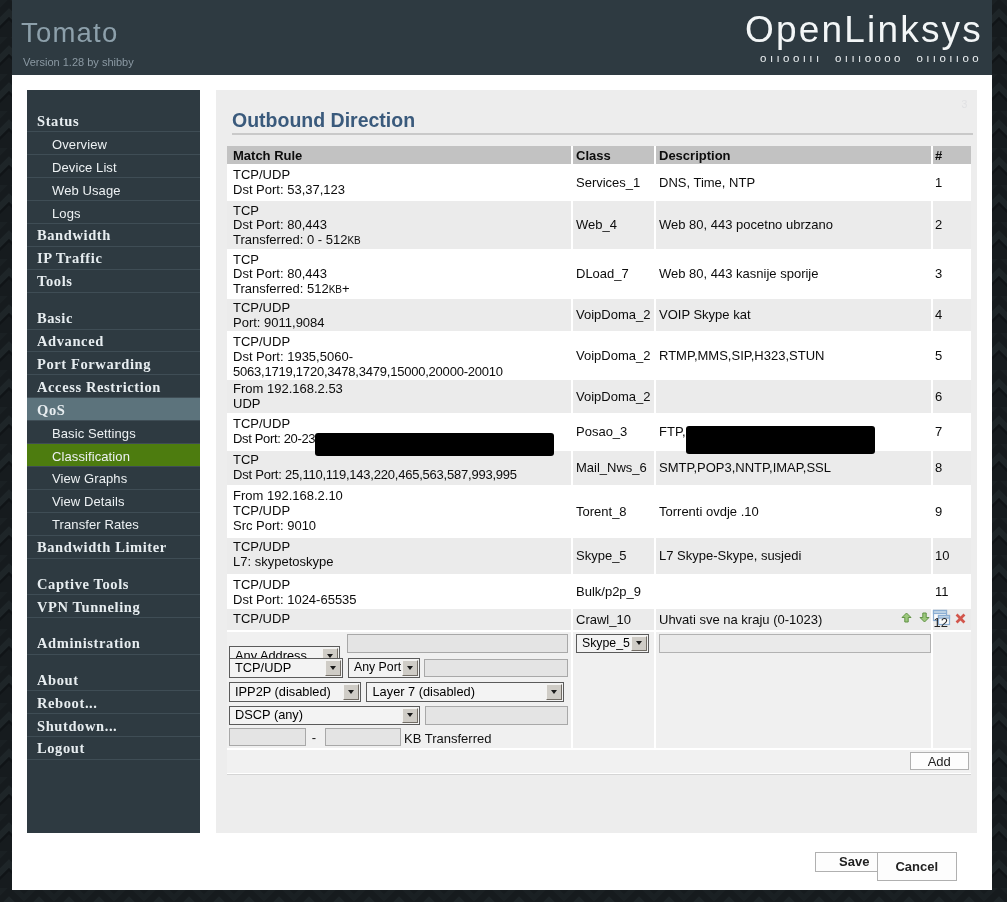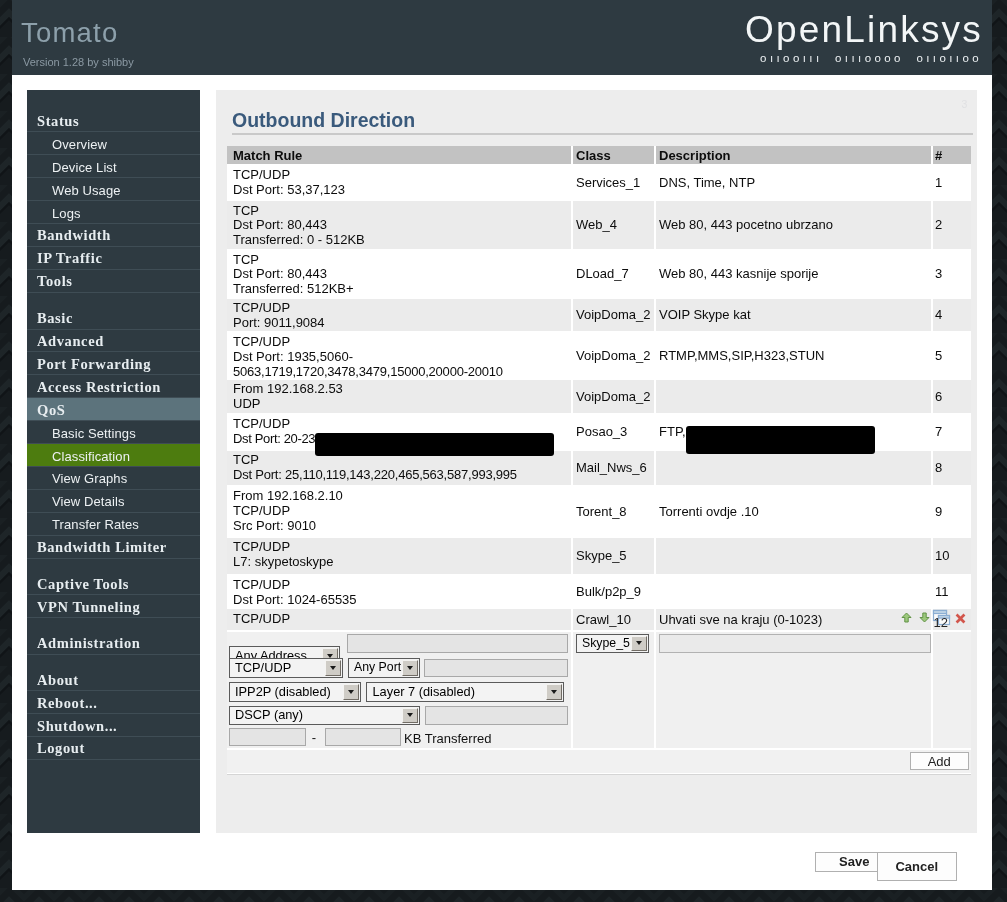--- a/index.html
+++ b/index.html
@@ -17,21 +17,21 @@
 #panel{position:absolute;left:216px;top:90px;width:761px;height:743px;background:#ededed}
 #title{position:absolute;left:232px;top:108.5px;font-size:19.5px;font-weight:bold;color:#3a5a7c}
 #titlehr{position:absolute;left:232px;top:133px;width:741px;height:1.5px;background:#c9c9c9}
 #tbl{position:absolute;left:227px;top:146px;width:744px;height:627.5px;background:#fff}
 .trow{position:absolute;left:227px;width:744px}
 .c1{position:absolute;left:6px;top:0;padding-top:2.5px;line-height:14.8px;font-size:13px;color:#0c0c0c;white-space:nowrap}
 .cc{position:absolute;left:349px;top:0;height:100%;display:flex;align-items:center;font-size:13px;color:#0c0c0c}
 .cd{position:absolute;left:432px;top:0;height:100%;display:flex;align-items:center;font-size:13px;color:#0c0c0c}
 .cn{position:absolute;left:708px;top:0;height:100%;display:flex;align-items:center;font-size:13px;color:#0c0c0c}
 .vsep{position:absolute;width:2px;background:#fff;top:146px;height:602px}
-.kb{font-size:13px}
+.kb{font-size:10px}
 .selc{position:absolute;height:19.5px;border:1px solid #5a5a5a;background:#f3f3f3;font-size:12.8px;color:#000;display:flex;align-items:center;padding:0 16px 1px 5.5px;white-space:nowrap}
 .sbtn{position:absolute;right:1px;top:1px;bottom:1px;width:16px;background:#cfccc6;border:1px solid;border-color:#f4f3f1 #716c65 #716c65 #f4f3f1;display:flex;align-items:center;justify-content:center}
 .sbtn i{width:0;height:0;border-top:4px solid #1a1a1a;border-left:3.5px solid transparent;border-right:3.5px solid transparent}
 .inp{position:absolute;height:18.5px;border:1px solid #a8a8a8;background:#e4e4e4}
 .btn{position:absolute;background:#fdfdfd;border:1px solid #b0b0b0;display:flex;align-items:center;justify-content:center;font-size:13px;color:#222}
 .redact{position:absolute;background:#000;border-radius:3px}
 </style></head>
 <body>
 <svg id="bgsvg" style="position:absolute;left:0;top:0" width="1007" height="902">
 <defs>
@@ -124,31 +124,33 @@
 </div>
 <div class="trow" style="top:414.5px;height:34.5px;background:#fff">
   <div class="c1">TCP/UDP<br><span style="letter-spacing:-0.35px">Dst Port: 20-23</span></div>
   <div class="cc">Posao_3</div>
     <div class="cd">FTP,</div>
     <div class="cn">7</div>
 </div>
 <div class="trow" style="top:450.5px;height:34.5px;background:#ebebeb">
   <div class="c1">TCP<br><span style="letter-spacing:-0.22px">Dst Port: 25,110,119,143,220,465,563,587,993,995</span></div>
   <div class="cc">Mail_Nws_6</div>
+    <div class="cd">SMTP,POP3,NNTP,IMAP,SSL</div>
     <div class="cn">8</div>
 </div>
 <div class="trow" style="top:486.5px;height:49.5px;background:#fff">
   <div class="c1">From 192.168.2.10<br>TCP/UDP<br>Src Port: 9010</div>
   <div class="cc">Torent_8</div>
     <div class="cd">Torrenti ovdje .10</div>
     <div class="cn">9</div>
 </div>
 <div class="trow" style="top:537.5px;height:36.5px;background:#ebebeb">
   <div class="c1">TCP/UDP<br>L7: skypetoskype</div>
   <div class="cc">Skype_5</div>
+    <div class="cd">L7 Skype-Skype, susjedi</div>
     <div class="cn">10</div>
 </div>
 <div class="trow" style="top:575.5px;height:31.5px;background:#fff">
   <div class="c1">TCP/UDP<br>Dst Port: 1024-65535</div>
   <div class="cc">Bulk/p2p_9</div>
     <div class="cn">11</div>
 </div>
 <div class="trow" style="top:608.5px;height:21.5px;background:#ebebeb">
   <div class="c1" style="padding-top:3.5px">TCP/UDP</div>
   <div class="cc">Crawl_10</div>

